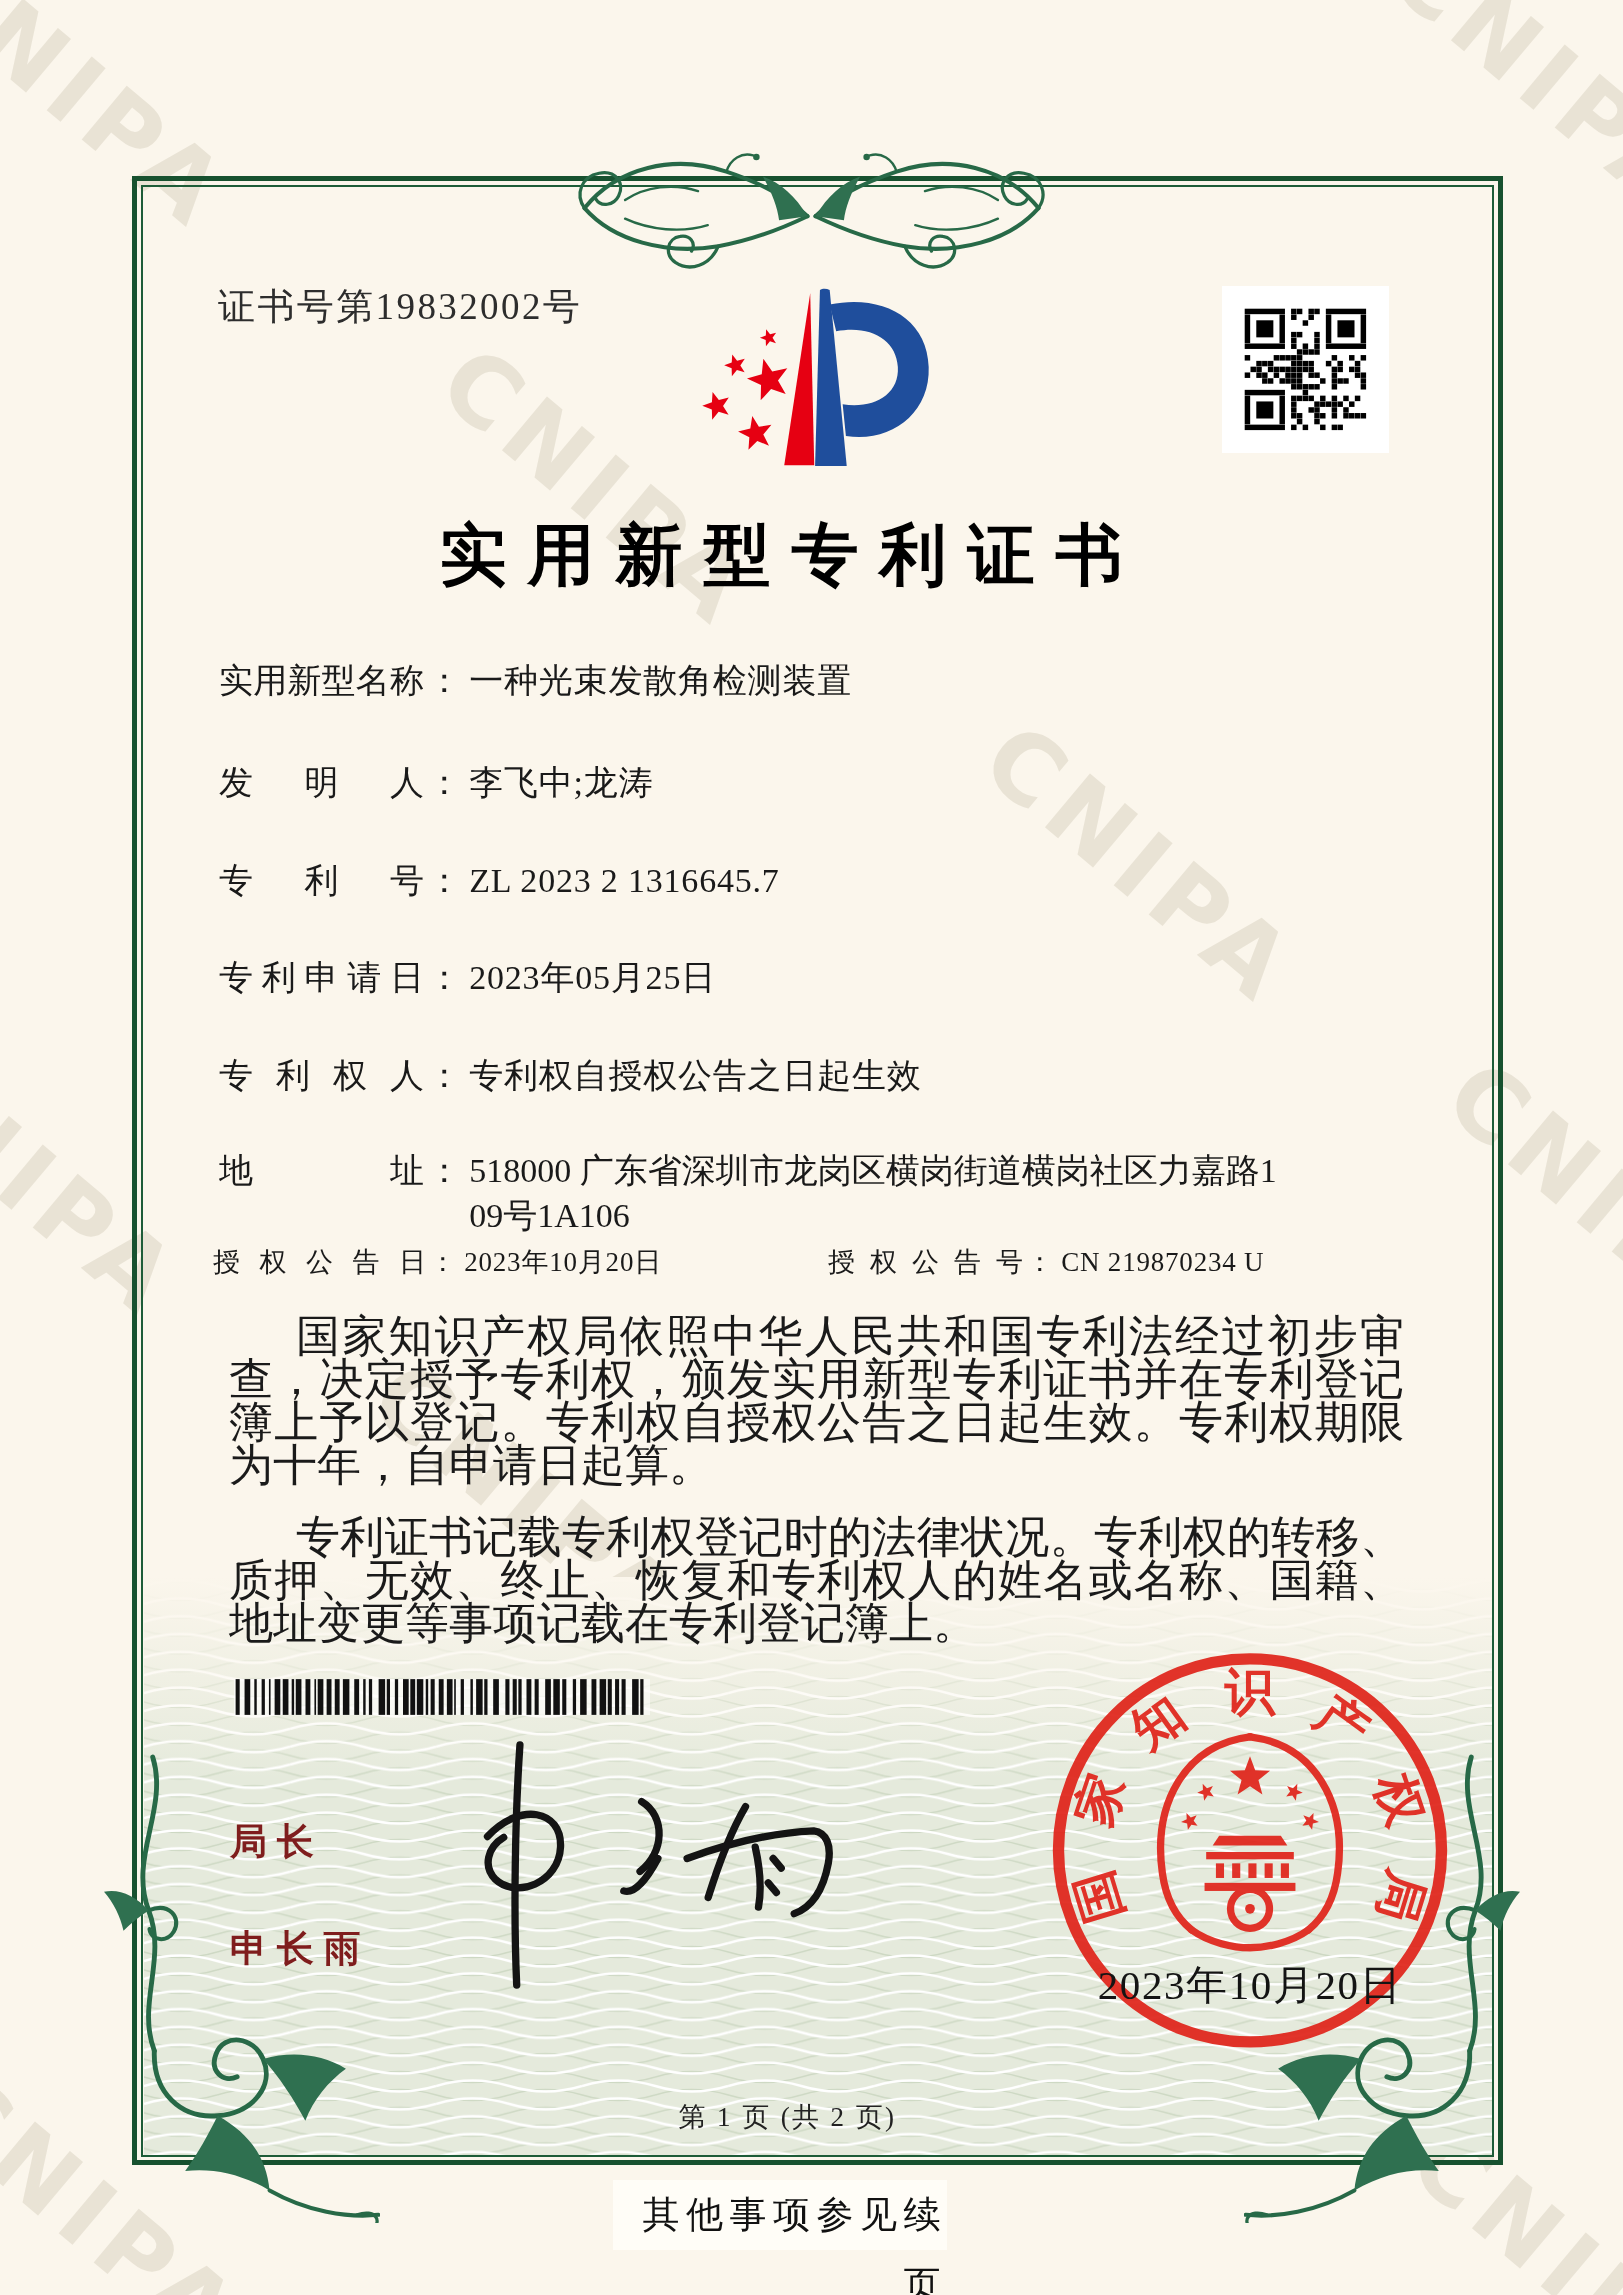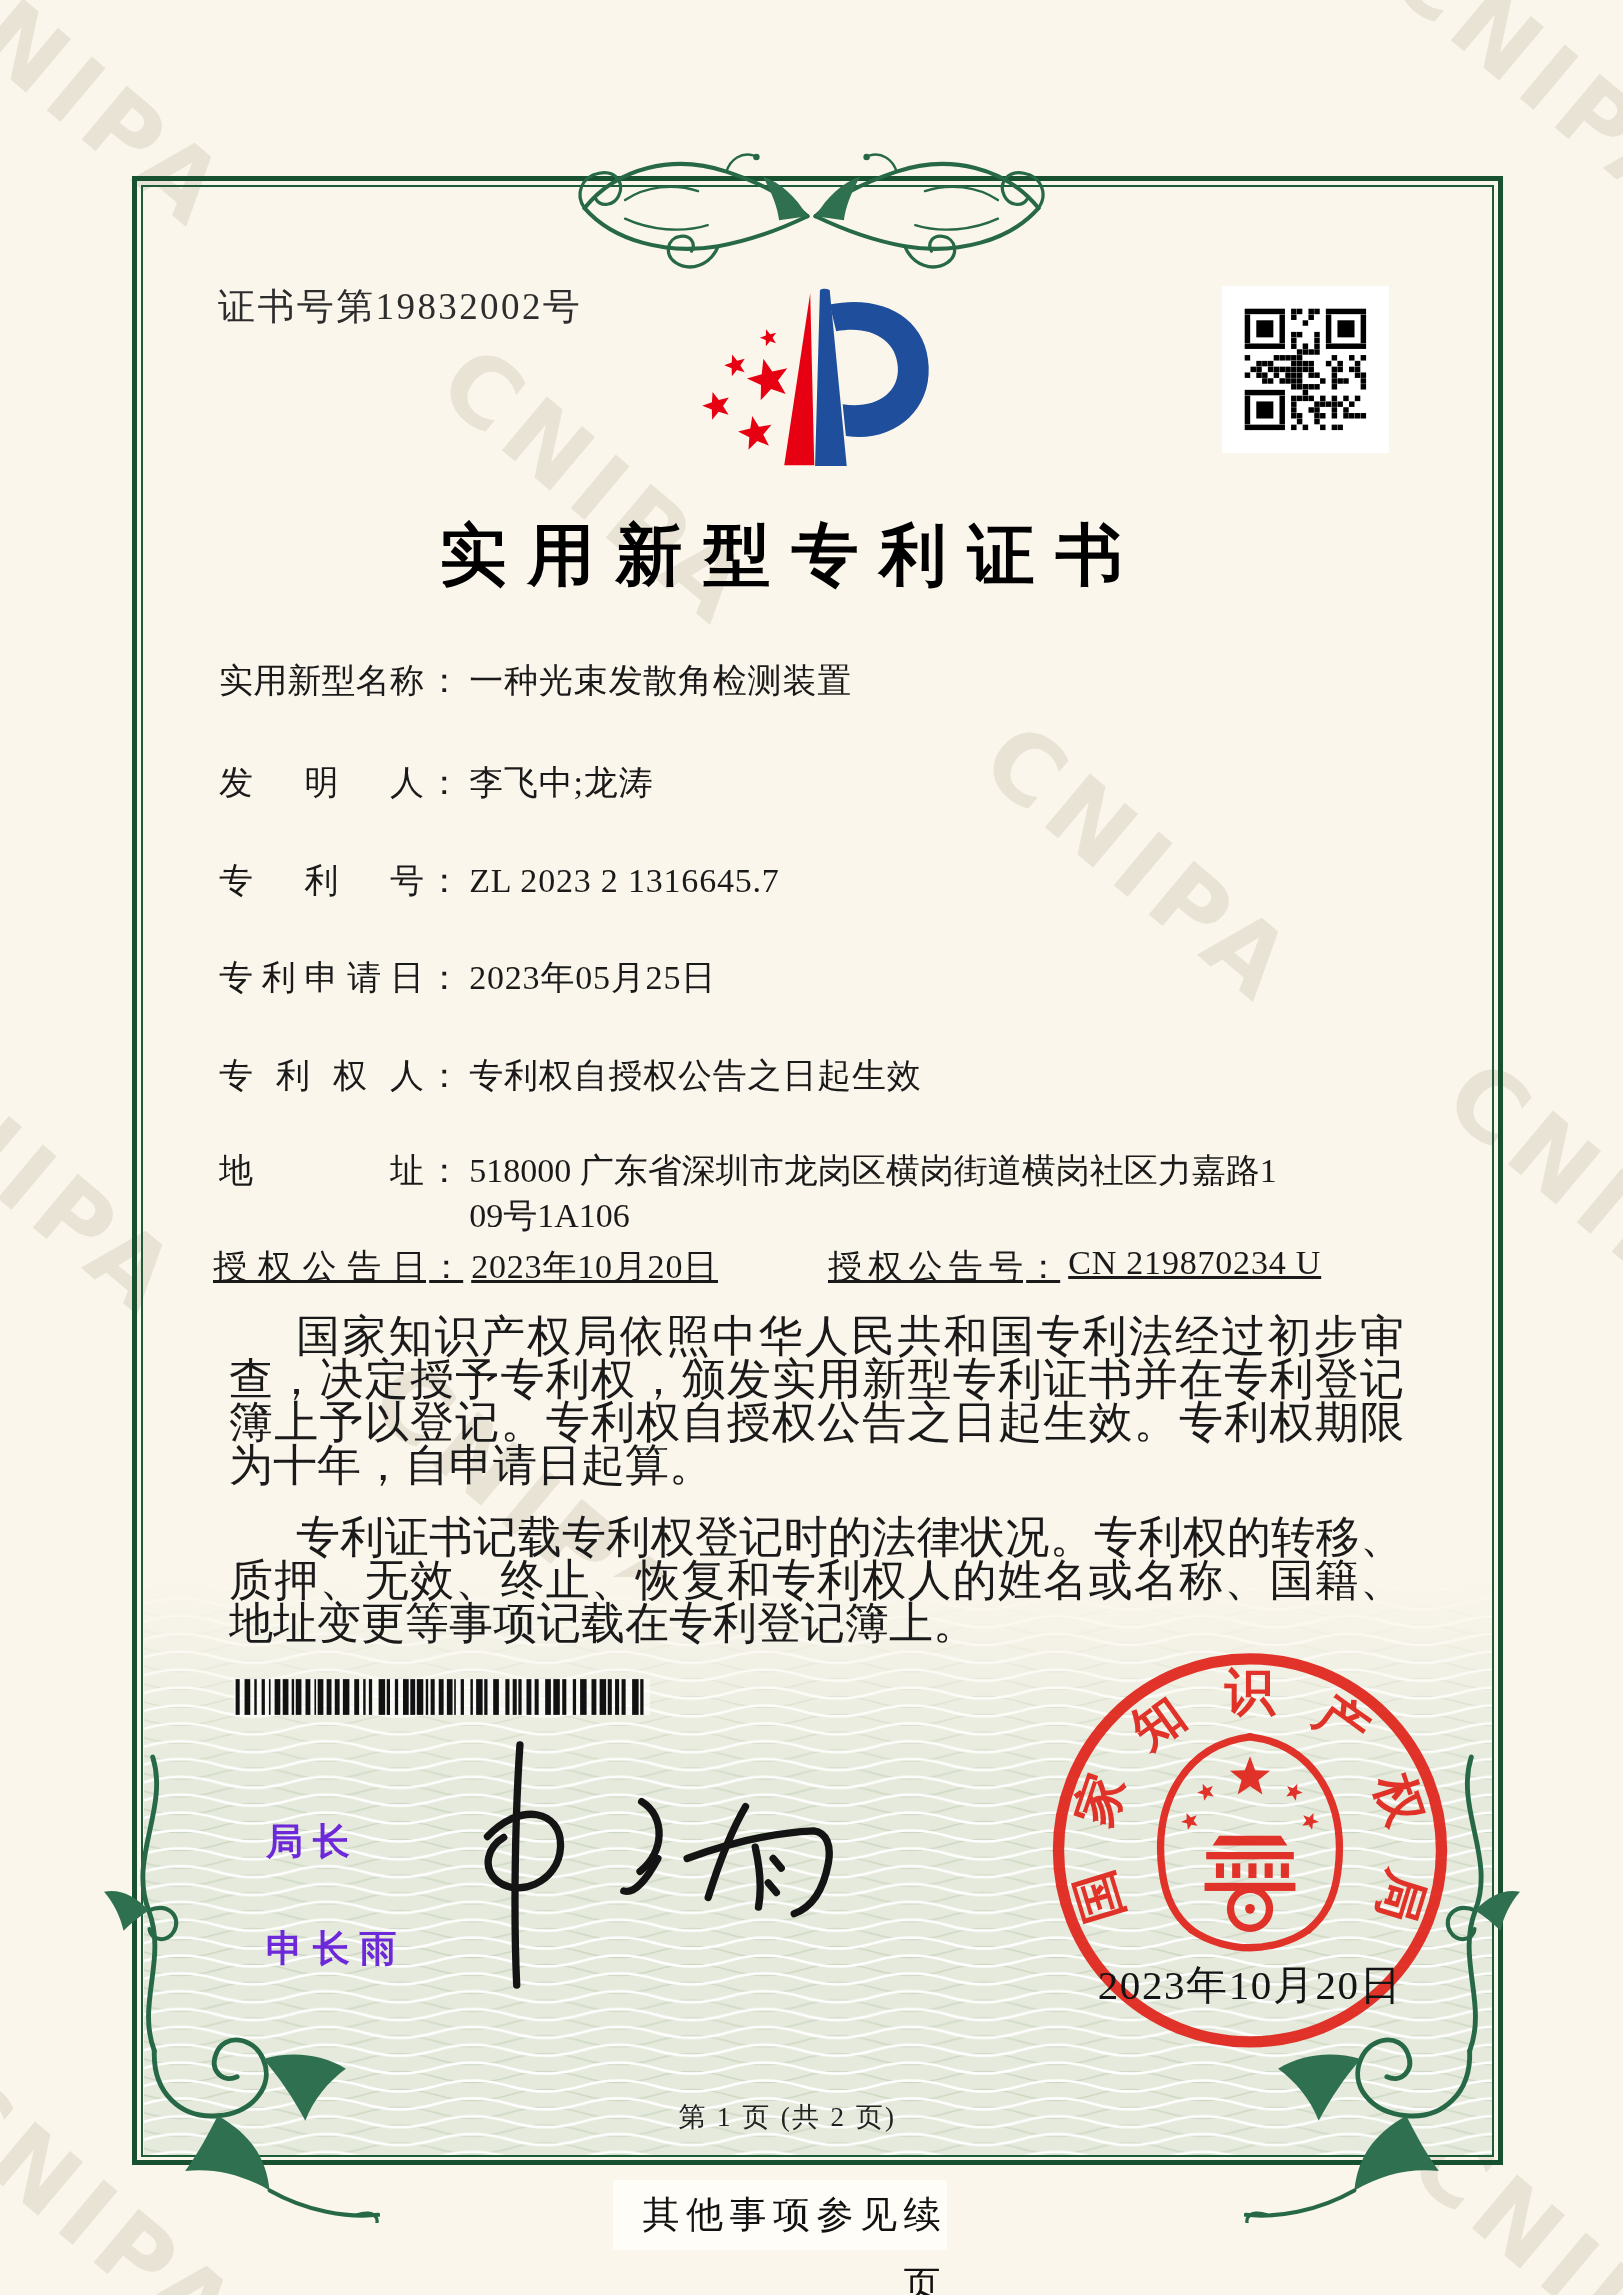--- a/index.html
+++ b/index.html
@@ -19,26 +19,26 @@
   
   .abs{position:absolute;z-index:5;}
   .certno{left:218px;top:282px;font-size:37px;letter-spacing:2.4px;color:#2d2d2d;}
   .title{left:-20px;top:510px;width:1623px;text-align:center;font-size:67px;font-weight:bold;
          letter-spacing:21px;color:#000;}
   .row{left:219px;display:flex;align-items:baseline;font-size:34px;line-height:1.3;}
   .flabel{display:inline-block;width:205px;text-align:justify;text-align-last:justify;}
   .colon{margin:0 8px 0 3.2px;}
   .fvalue{letter-spacing:0.8px;white-space:nowrap;}
   .addr-lines{line-height:45px;}
-  .grant{display:flex;align-items:flex-start;font-size:34px;text-decoration:underline;}
+  .grant{display:flex;align-items:center;font-size:27px;}
   .grant .flabel2{display:inline-block;text-align:justify;text-align-last:justify;}
   .paras{left:229px;top:1315px;width:1175px;font-size:44px;line-height:43px;text-align:justify;}
   .paras p{margin:0 0 29px 0;text-indent:67px;}
   .chief{font-family:"Liberation Sans","DejaVu Sans",sans-serif;font-weight:bold;
-         font-size:37px;letter-spacing:9.7px;color:#6d28d9;margin-left:36px;}
+         font-size:37px;letter-spacing:9.7px;color:#7f1d1d;}
   .barcode-box{left:234px;top:1679px;width:416px;height:36px;background:rgba(255,255,255,.6);}
   .qr-box{left:1222px;top:286px;width:167px;height:167px;background:#fff;}
   .pageinfo{left:-24px;top:2099px;width:1623px;text-align:center;font-size:27px;letter-spacing:2.4px;color:#222;}
   .notebox{left:613px;top:2180px;width:334px;height:70px;background:#fffdf7;
            text-align:right;line-height:70px;font-size:37px;letter-spacing:6.5px;color:#111;z-index:5;}
   .sealdate{left:1047px;top:1958px;width:406px;text-align:center;font-size:41px;letter-spacing:1.6px;
             color:#141414;z-index:6;}
   svg{display:block;}
 </style>
 </head>

